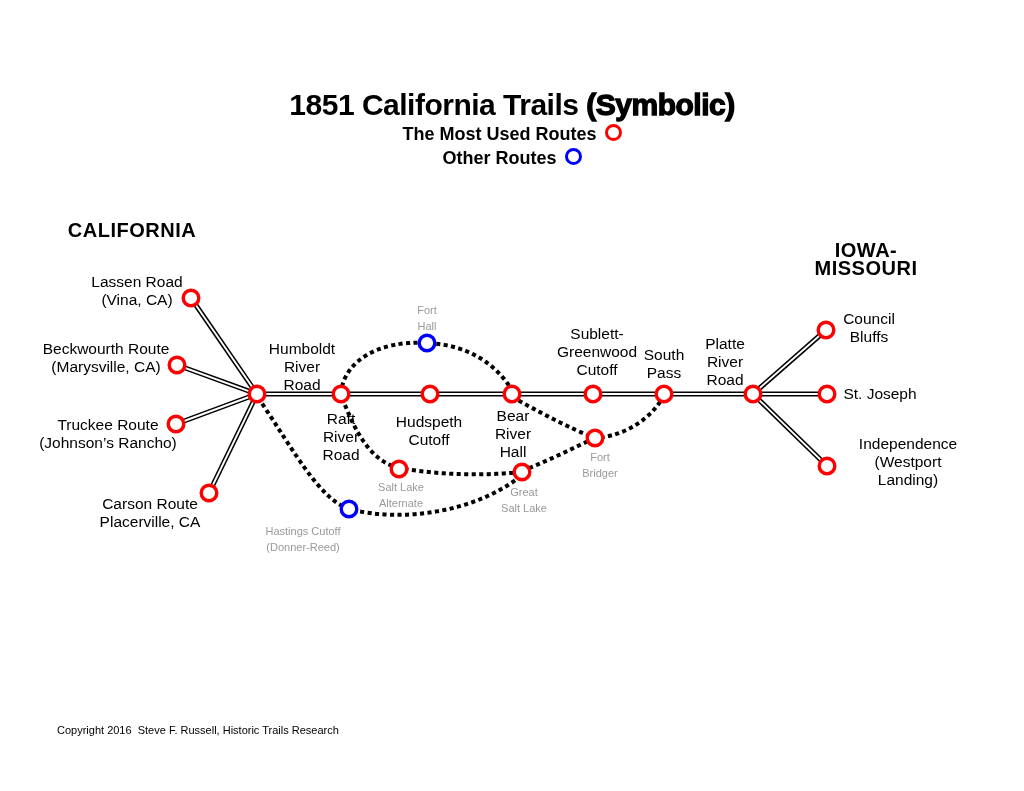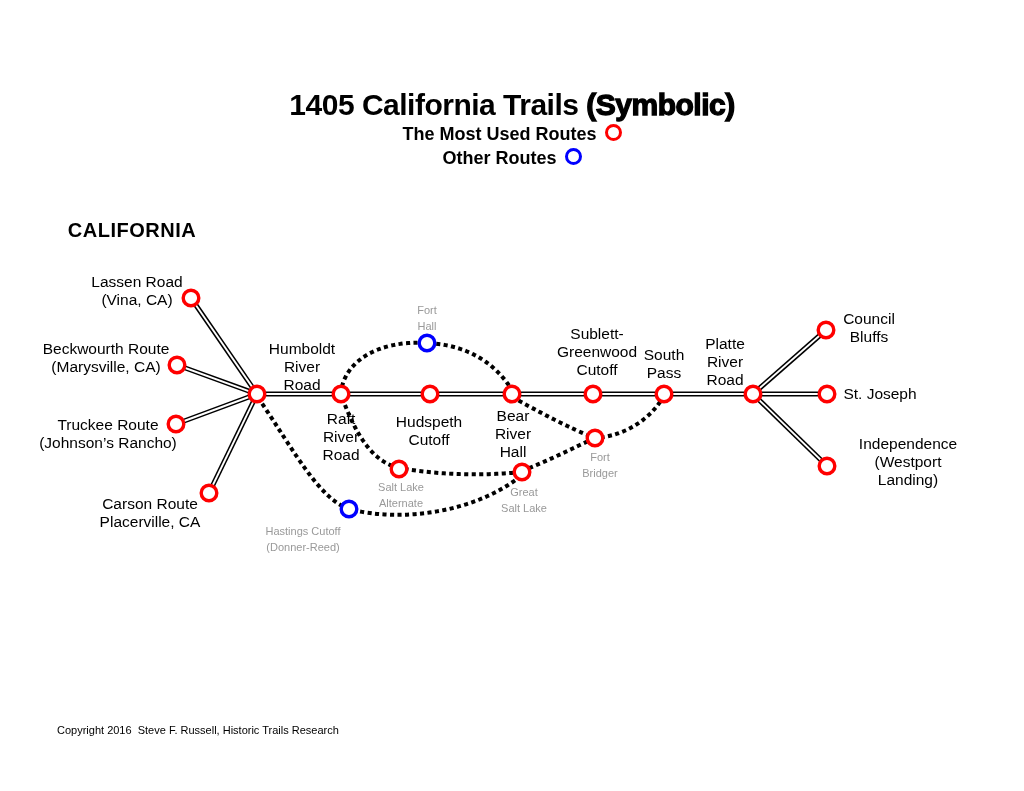--- a/index.html
+++ b/index.html
@@ -86,26 +86,27 @@
       <circle class="node red" cx="827" cy="466" r="7.8"></circle>
       <circle class="node red" cx="399" cy="469" r="7.8"></circle>
       <circle class="node red" cx="522" cy="472" r="7.8"></circle>
       <circle class="node red" cx="595" cy="438" r="7.8"></circle>
       <circle class="node blue" cx="427" cy="343" r="7.8"></circle>
       <circle class="node blue" cx="349" cy="509" r="7.8"></circle>
     </g>
   </svg>
 
   <div class="title-block">
-    <h1 class="page-title"><span>1405 California Trails </span><span class="heavy">(Symbolic)</span></h1>
+    <h1 class="page-title"><span>1851 California Trails </span><span class="heavy">(Symbolic)</span></h1>
     <div class="legend-row"><span>The Most Used Routes</span><span class="legend-circle red"></span></div>
     <div class="legend-row"><span>Other Routes</span><span class="legend-circle blue"></span></div>
   </div>
 
   <div class="lbl header" style="left:132px;top:230px;">CALIFORNIA</div>
+  <div class="lbl header" style="left:866px;top:259px;">IOWA-MISSOURI</div>
 
   <div class="lbl" style="left:137px;top:291px;">Lassen Road
 (Vina, CA)</div>
   <div class="lbl" style="left:108px;top:434px;">Truckee Route
 (Johnson’s Rancho)</div>
   <div class="lbl" style="left:106px;top:358px;">Beckwourth Route
 (Marysville, CA)</div>
   <div class="lbl" style="left:150px;top:513px;">Carson Route
 Placerville, CA</div>
   <div class="lbl" style="left:302px;top:367px;">Humboldt

